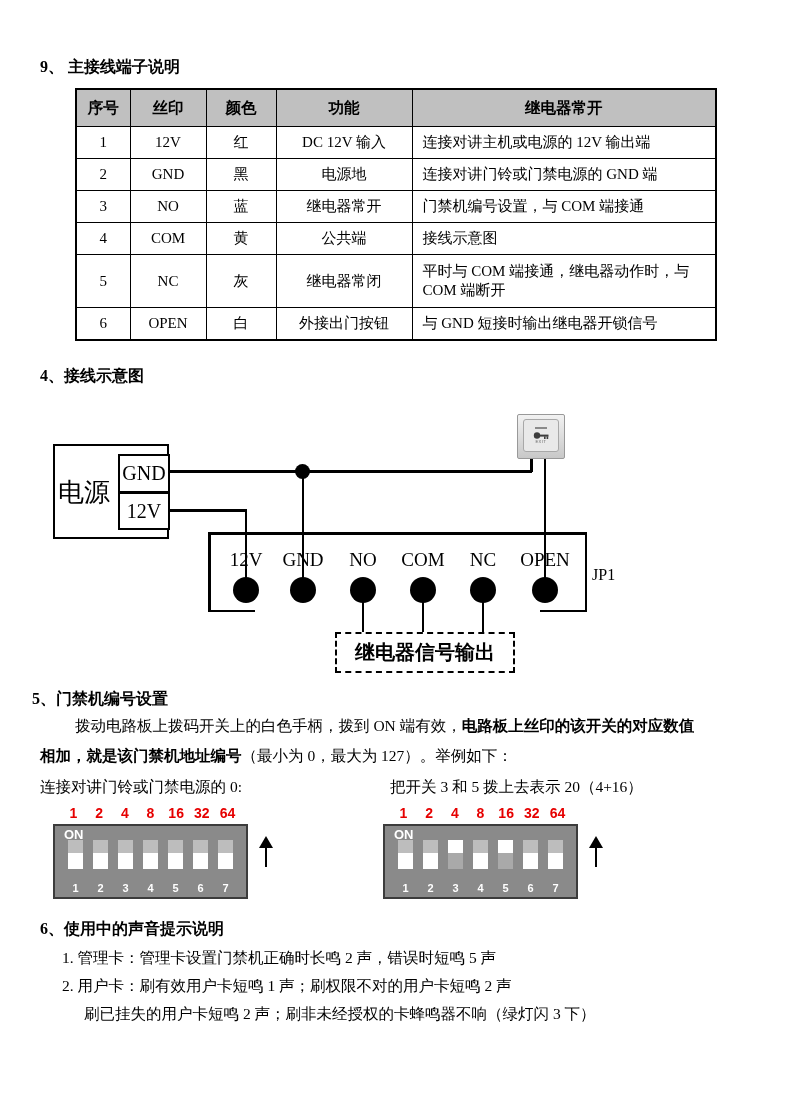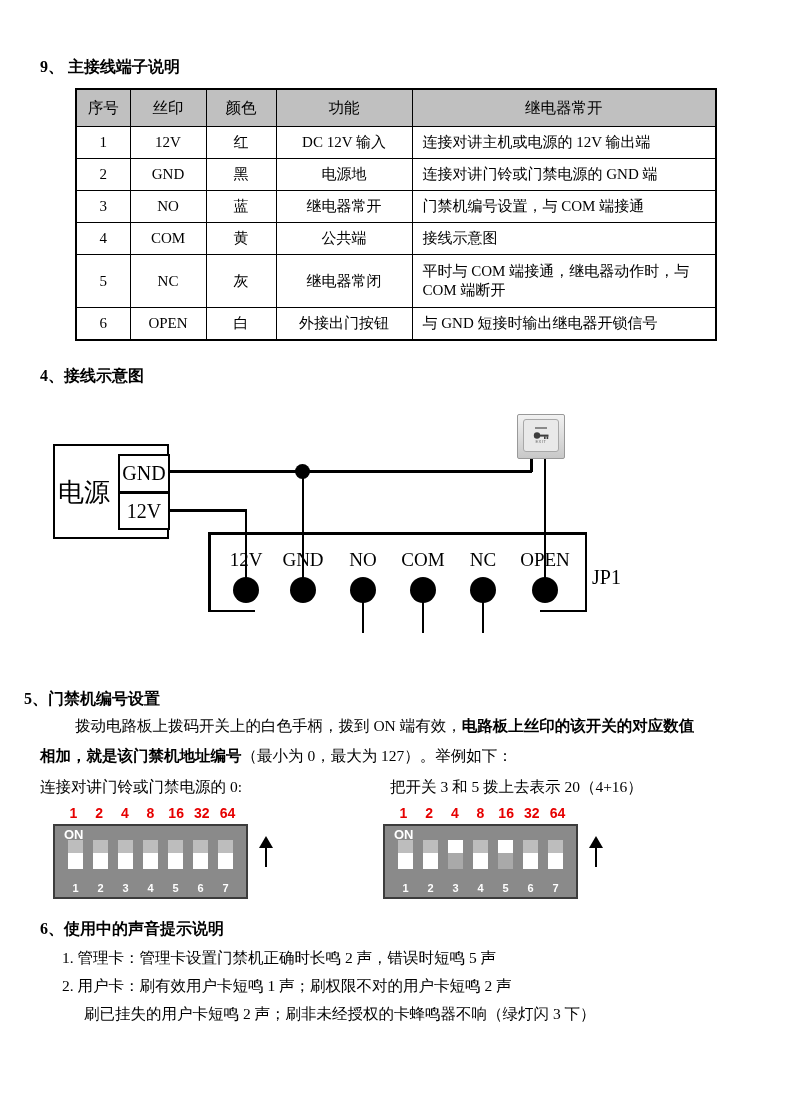--- a/index.html
+++ b/index.html
@@ -10,37 +10,37 @@
   }
   .heading{position:absolute;font-size:16px;font-weight:bold;white-space:nowrap;}
   .tline{position:absolute;font-size:15.5px;line-height:20px;white-space:nowrap;}
 
   
   table.term{
     position:absolute;left:75px;top:88px;border-collapse:collapse;
     border:2px solid #000;table-layout:fixed;width:640px;font-size:15px;
   }
   table.term th,table.term td{border:1px solid #000;padding:0 4px;text-align:center;vertical-align:middle;}
-  table.term th{background:#c0c0c0;height:36px;font-weight:normal;font-size:15.5px;}
+  table.term th{background:#c0c0c0;height:36px;font-weight:bold;font-size:15.5px;}
   table.term td{height:31px;}
   table.term tr.tall td{height:52px;}
   table.term td.desc{text-align:left;padding-left:10px;padding-right:8px;}
   col.c0{width:54px}col.c1{width:76px}col.c2{width:70px}col.c3{width:136px}col.c4{width:304px}
 
   
   .diagram{position:absolute;left:40px;top:413px;width:640px;height:275px;}
   .wire{position:absolute;background:#000;}
   .pwr-box{position:absolute;left:13px;top:31px;width:112px;height:91px;border:2.5px solid #000;}
   .pwr-label{position:absolute;left:18px;top:62px;font-size:26px;}
   .sub-box{position:absolute;left:78px;width:48px;border:2px solid #000;background:#fff;
            display:flex;align-items:center;justify-content:center;font-size:20px;}
   .dot{position:absolute;width:15px;height:15px;border-radius:50%;background:#000;}
   .tlabel{position:absolute;top:136px;width:70px;text-align:center;font-size:19px;}
   .tcircle{position:absolute;top:164px;width:26px;height:26px;border-radius:50%;background:#000;}
-  .jp1-label{position:absolute;left:552px;top:153px;font-size:20px;}
+  .jp1-label{position:absolute;left:552px;top:153px;font-size:16px;}
   .relay-box{position:absolute;left:295px;top:219px;width:176px;height:37px;border:2.5px dashed #000;
              display:flex;align-items:center;justify-content:center;font-size:20px;font-weight:bold;background:#fff;}
   .exit-btn{position:absolute;left:477px;top:1px;width:46px;height:43px;
             background:linear-gradient(#f2f2f2,#c8c8c8);border:1px solid #999;border-radius:2px;}
   .exit-inner{position:absolute;left:5px;top:4px;right:5px;bottom:6px;background:#e9e9e9;
               border:1px solid #a8a8a8;border-radius:3px;display:flex;flex-direction:column;
               align-items:center;justify-content:center;}
   .exit-tinybar{width:12px;height:2px;background:#8a8a8a;margin-bottom:2px;}
   .exit-word{font-family:"Liberation Sans",sans-serif;font-size:8px;color:#666;
              letter-spacing:1px;transform:scale(0.5);transform-origin:center top;height:5px;line-height:5px;}
@@ -186,23 +186,26 @@
       <div class="tcircle" style="left: 310px;"></div>
       <div class="tlabel" style="left: 348px;">COM</div>
       <div class="tcircle" style="left: 370px;"></div>
       <div class="tlabel" style="left: 408px;">NC</div>
       <div class="tcircle" style="left: 430px;"></div>
       <div class="tlabel" style="left: 470px;">OPEN</div>
       <div class="tcircle" style="left: 492px;"></div>
     </div>
   <div class="jp1-label">JP1</div>
 
-</div>
-
-<div class="heading" style="left:24px;top:689px">5、门禁机编号设置</div>
+  <div class="relay-box">
+    <span>继电器信号输出</span>
+  </div>
+</div>
+
+<div class="heading" style="left:32px;top:689px">5、门禁机编号设置</div>
 <div class="tline" style="left:75px;top:716px"><span>拨动电路板上拨码开关上的白色手柄，拨到 ON 端有效，</span><b>电路板上丝印的该开关的对应数值</b></div>
 <div class="tline" style="left:40px;top:746px"><b>相加，就是该门禁机地址编号</b><span>（最小为 0，最大为 127）。举例如下：</span></div>
 <div class="tline" style="left:40px;top:777px">连接对讲门铃或门禁电源的 0:</div>
 <div class="tline" style="left:390px;top:777px">把开关 3 和 5 拨上去表示 20（4+16）</div>
 
 <div class="dip-group" style="left:53px;top:805px">
   <div class="dip-values">
       <span style="color: rgb(230, 0, 0);">1</span>
       <span style="color: rgb(230, 0, 0);">2</span>
       <span style="color: rgb(230, 0, 0);">4</span>

